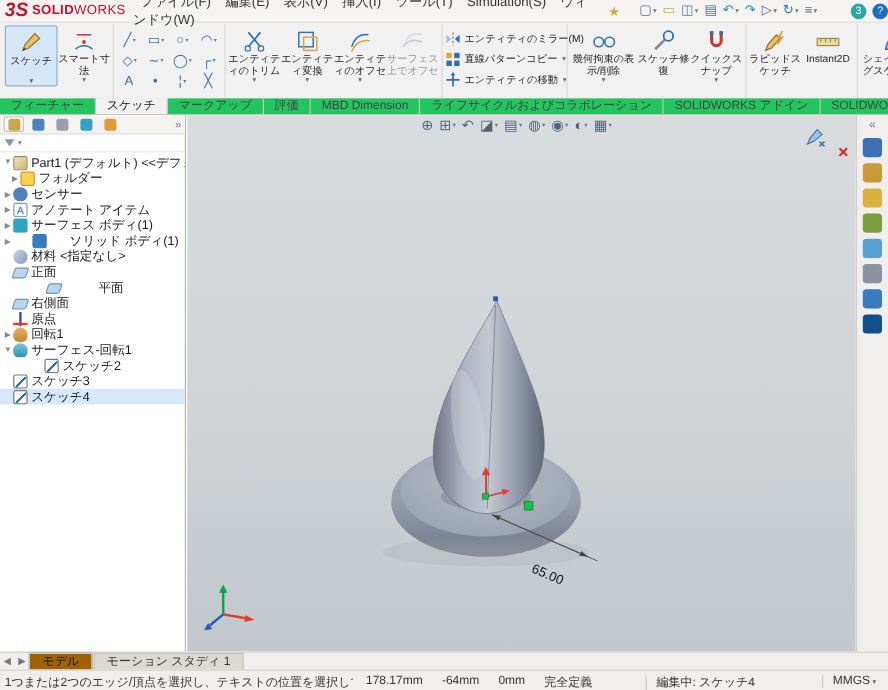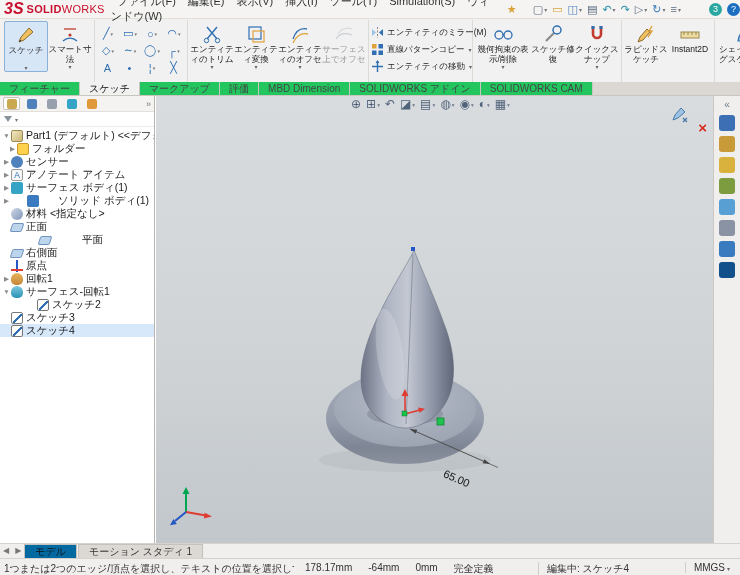--- a/index.html
+++ b/index.html
@@ -94,21 +94,21 @@
     display:flex;flex-direction:column;align-items:center;padding-top:3px;gap:5px;}
   .tpitem{display:flex;align-items:center;justify-content:center;}
   .tpchev{color:#6b7a8c;font-size:10px;}
   .tpicon{width:16px;height:16px;border-radius:3px;display:block;}
 
   
   .bottombar{position:absolute;left:0;right:0;bottom:17px;height:15px;background:#f0efed;border-top:1px solid #d5d2cd;
     display:flex;align-items:flex-end;font-size:10px;}
   .bnav{color:#777;font-size:8px;padding:0 3px;line-height:14px;}
   .btab{padding:0 10px;line-height:13px;background:#dcd9d4;border:1px solid #c5c2bd;border-bottom:none;margin-right:1px;white-space:nowrap;color:#333;}
-  .btab.active{background:#0369a1;color:#111;}
+  .btab.active{background:#a16207;color:#111;}
 
   
   .statusbar{position:absolute;left:0;right:0;bottom:0;height:17px;background:#f0efed;border-top:1px solid #d5d2cd;
     font-size:10px;color:#333;}
   .sb-msg{position:absolute;left:4px;top:3px;white-space:nowrap;max-width:290px;overflow:hidden;}
   .sb-coords{position:absolute;left:305px;top:3px;display:flex;}
   .sb-coords span{margin-right:16px;}
   .sb-edit{position:absolute;left:538px;top:3px;border-left:1px solid #d0cdc8;padding-left:8px;}
   .sb-units{position:absolute;right:10px;top:3px;border-left:1px solid #d0cdc8;padding-left:8px;}
   .sb-units b{font-weight:normal;font-size:6px;color:#666;margin-left:2px;}
@@ -357,20 +357,21 @@
   </div>
 </div>
 
 <div class="cmtabs">
   <span id="cmtabs-list" style="display:flex">
       <span class="cmtab">フィーチャー</span>
       <span class="cmtab active">スケッチ</span>
       <span class="cmtab">マークアップ</span>
       <span class="cmtab">評価</span>
       <span class="cmtab">MBD Dimension</span>
+      <span class="cmtab">ライフサイクルおよびコラボレーション</span>
       <span class="cmtab">SOLIDWORKS アドイン</span>
       <span class="cmtab">SOLIDWORKS CAM</span>
     </span>
 
 </div>
 
 <div class="panel">
   <div id="ptabs" class="ptabs">
       <span class="ptab active">
         <i class="pticon" style="background: rgb(202, 168, 79);"></i>

